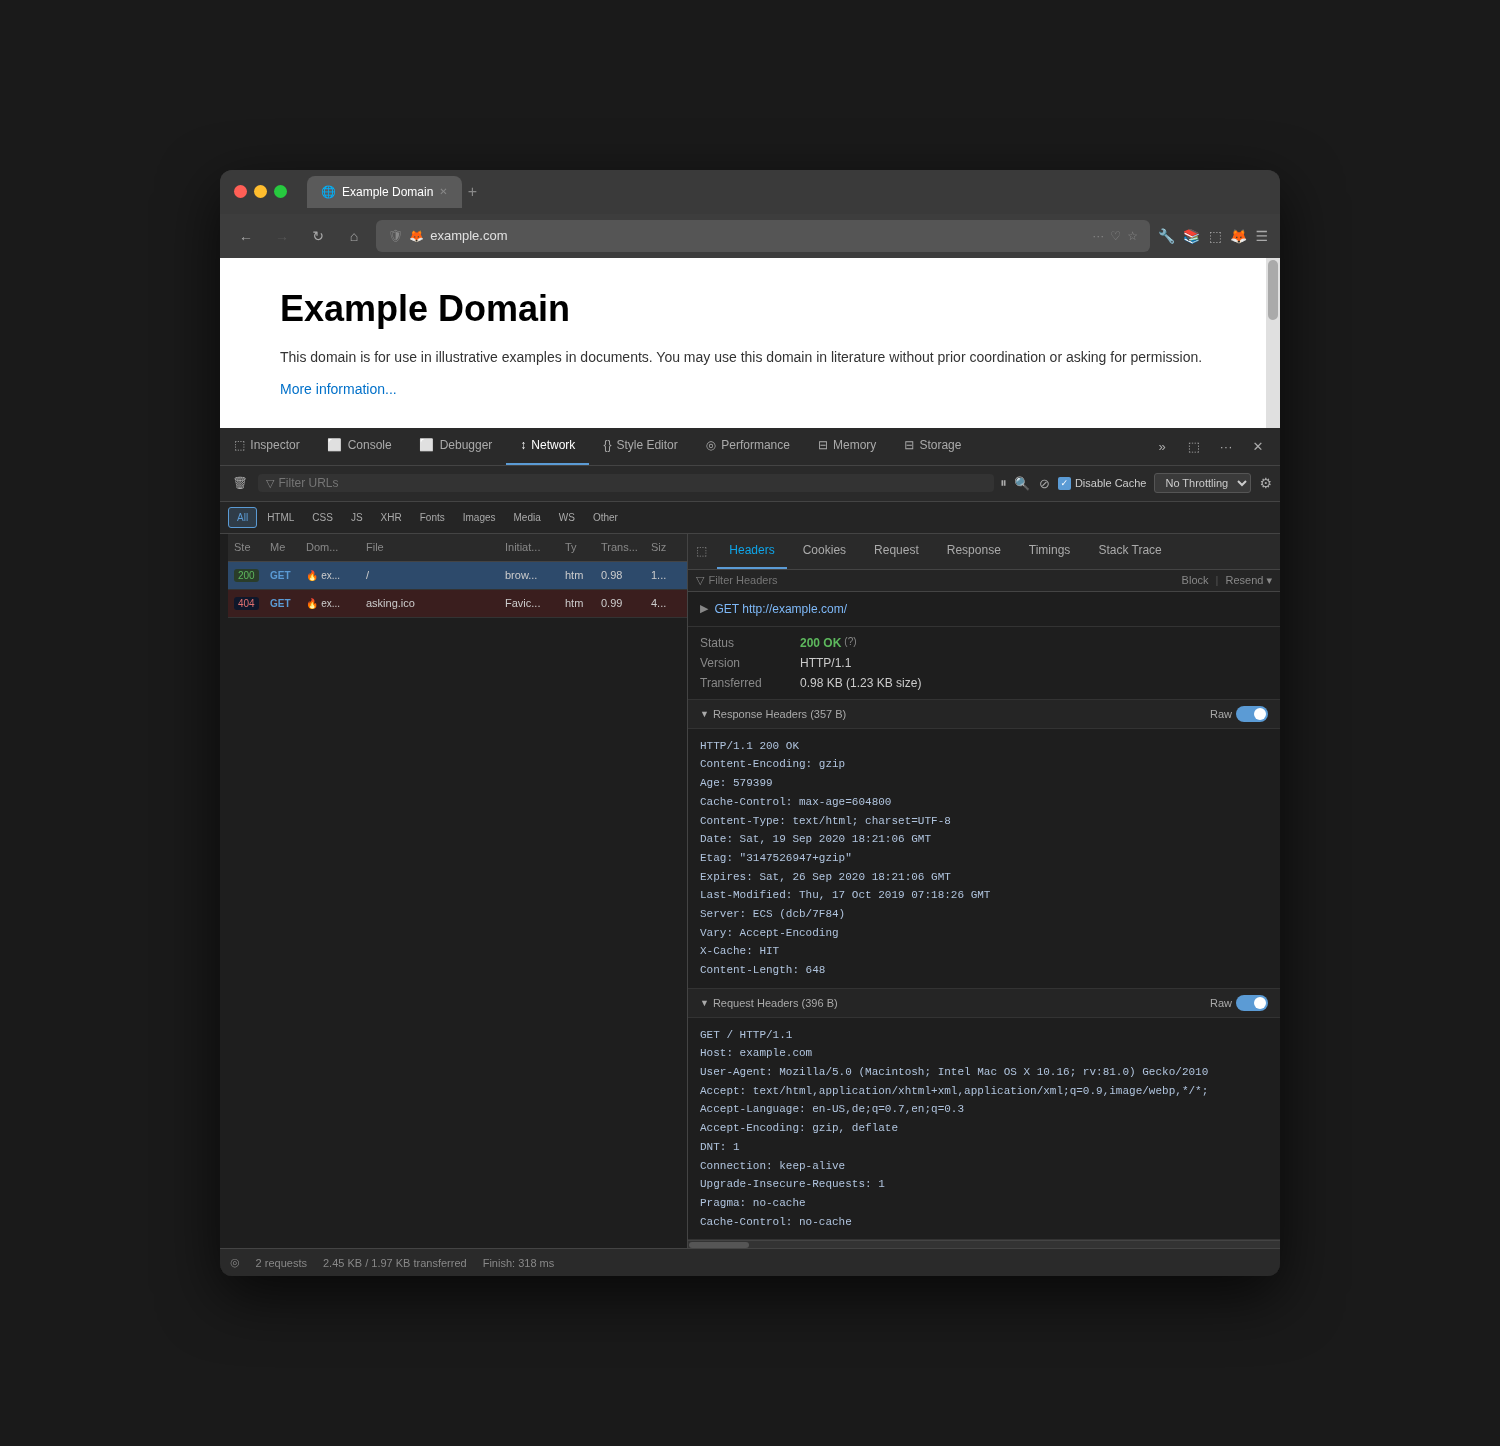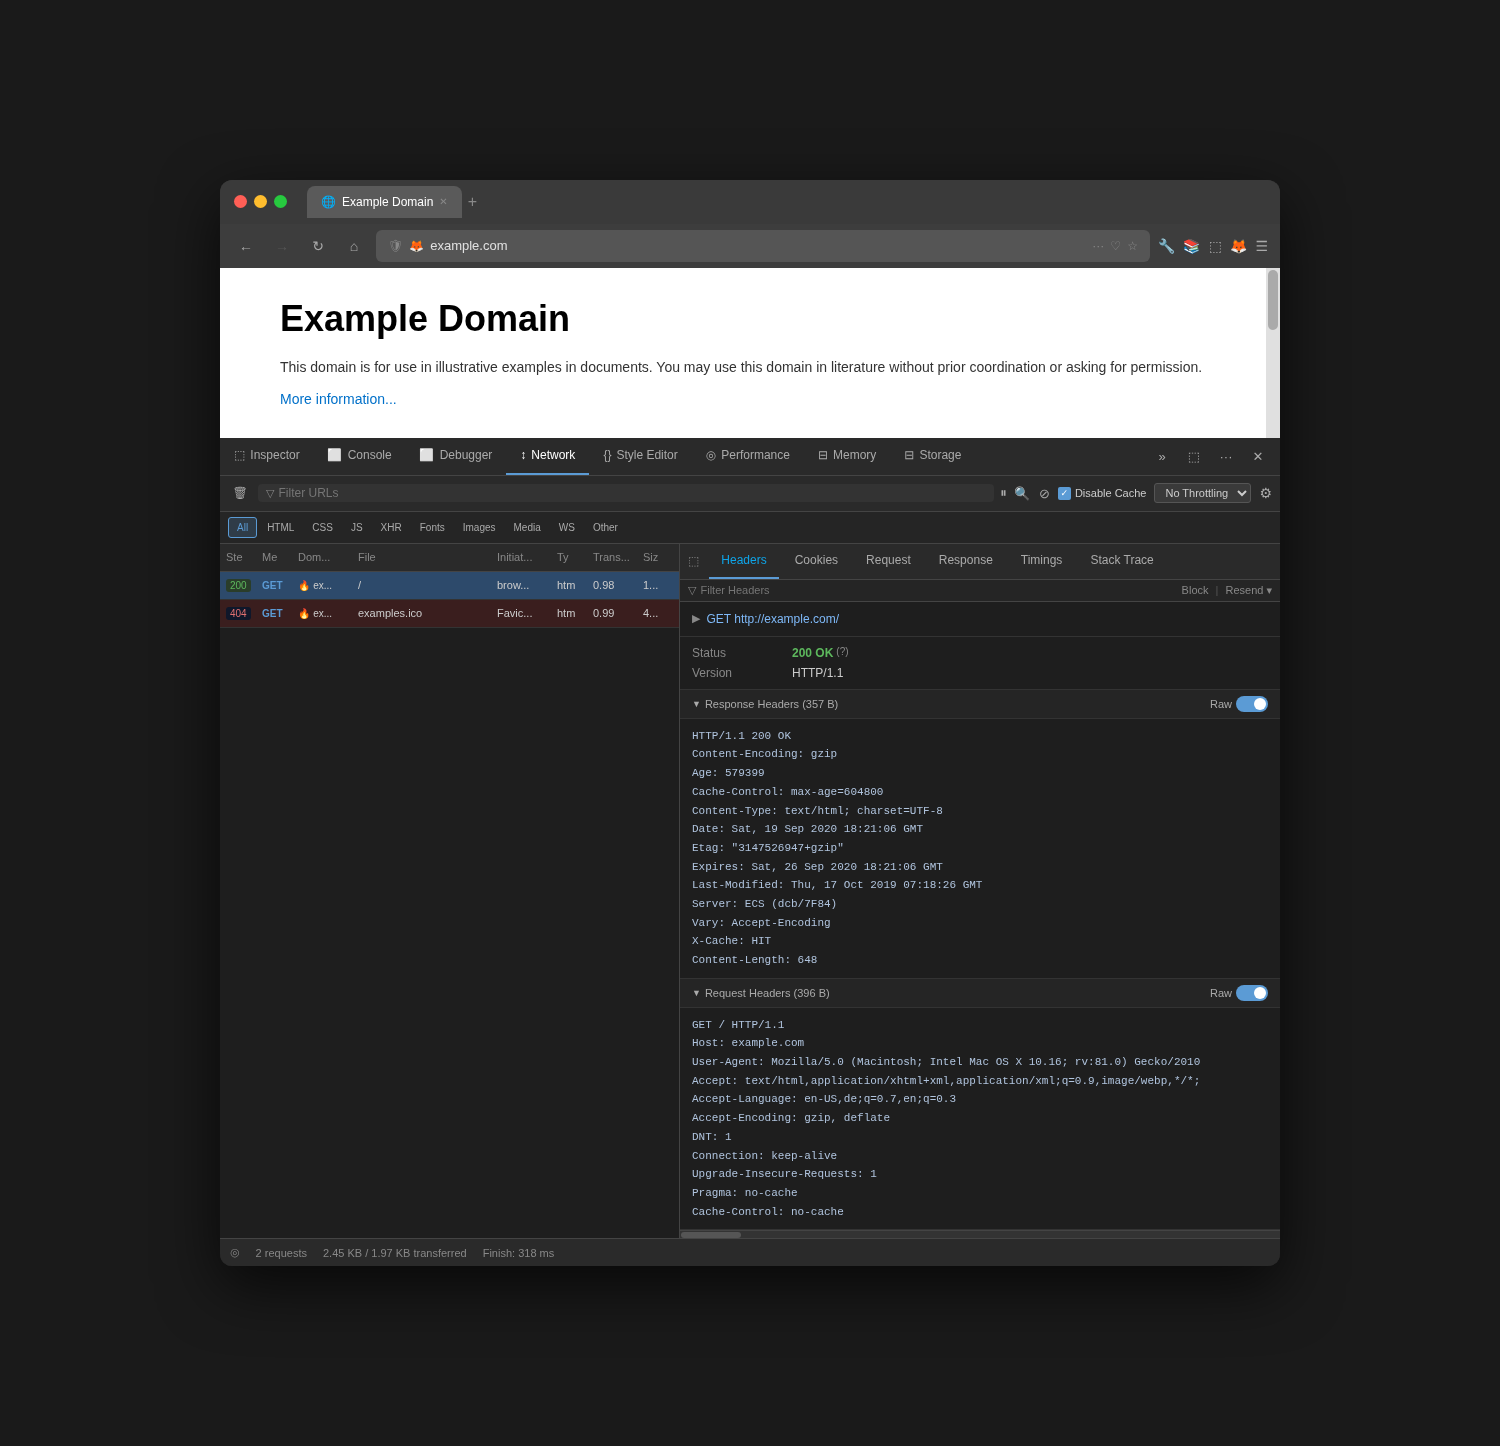--- a/index.html
+++ b/index.html
@@ -200,20 +200,21 @@
     .filter-tab {
       padding: 4px 8px;
       color: #aaa; font-size: 10px; cursor: pointer; border-radius: 3px;
     }
     .filter-tab.active { background: rgba(91,155,213,0.2); color: #5b9bd5; border: 1px solid #5b9bd5; }
     
     .network-main {
       display: flex;
       flex: 1;
       overflow: hidden;
+      margin-left: 8px;
     }
     
     .request-list {
       width: 460px;
       flex-shrink: 0;
       display: flex;
       flex-direction: column;
       border-right: 1px solid #444;
     }
     .request-list-header {
@@ -524,21 +525,21 @@
           <span class="col-siz">1...</span>
         </div>
 
         <div class="request-row error-row">
           <span class="col-ste"><span class="status-404">404</span></span>
           <span class="col-me method-badge">GET</span>
           <span class="col-dom" style="font-size:10px;">
             <span class="icon-small">🔥</span>
             ex...
           </span>
-          <span class="col-file">examples.ico</span>
+          <span class="col-file">asking.ico</span>
           <span class="col-init">Favic...</span>
           <span class="col-ty">htm</span>
           <span class="col-trans">0.99</span>
           <span class="col-siz">4...</span>
         </div>
       </div>
 
       <div class="details-panel">
 
         <div class="details-tabs">
@@ -570,20 +571,24 @@
 
           <div class="summary-grid">
             <div class="summary-row">
               <span class="summary-key">Status</span>
               <span class="summary-val status-200-inline">200 OK</span>
               <span class="help-icon">(?)</span>
             </div>
             <div class="summary-row">
               <span class="summary-key">Version</span>
               <span class="summary-val">HTTP/1.1</span>
+            </div>
+            <div class="summary-row">
+              <span class="summary-key">Transferred</span>
+              <span class="summary-val">0.98 KB (1.23 KB size)</span>
             </div>
           </div>
 
           <div class="section-header">
             <div style="display:flex;align-items:center;gap:4px;">
               <span class="arrow">▼</span>
               <span>Response Headers (357 B)</span>
             </div>
             <div class="raw-toggle">
               <span class="raw-label">Raw</span>

